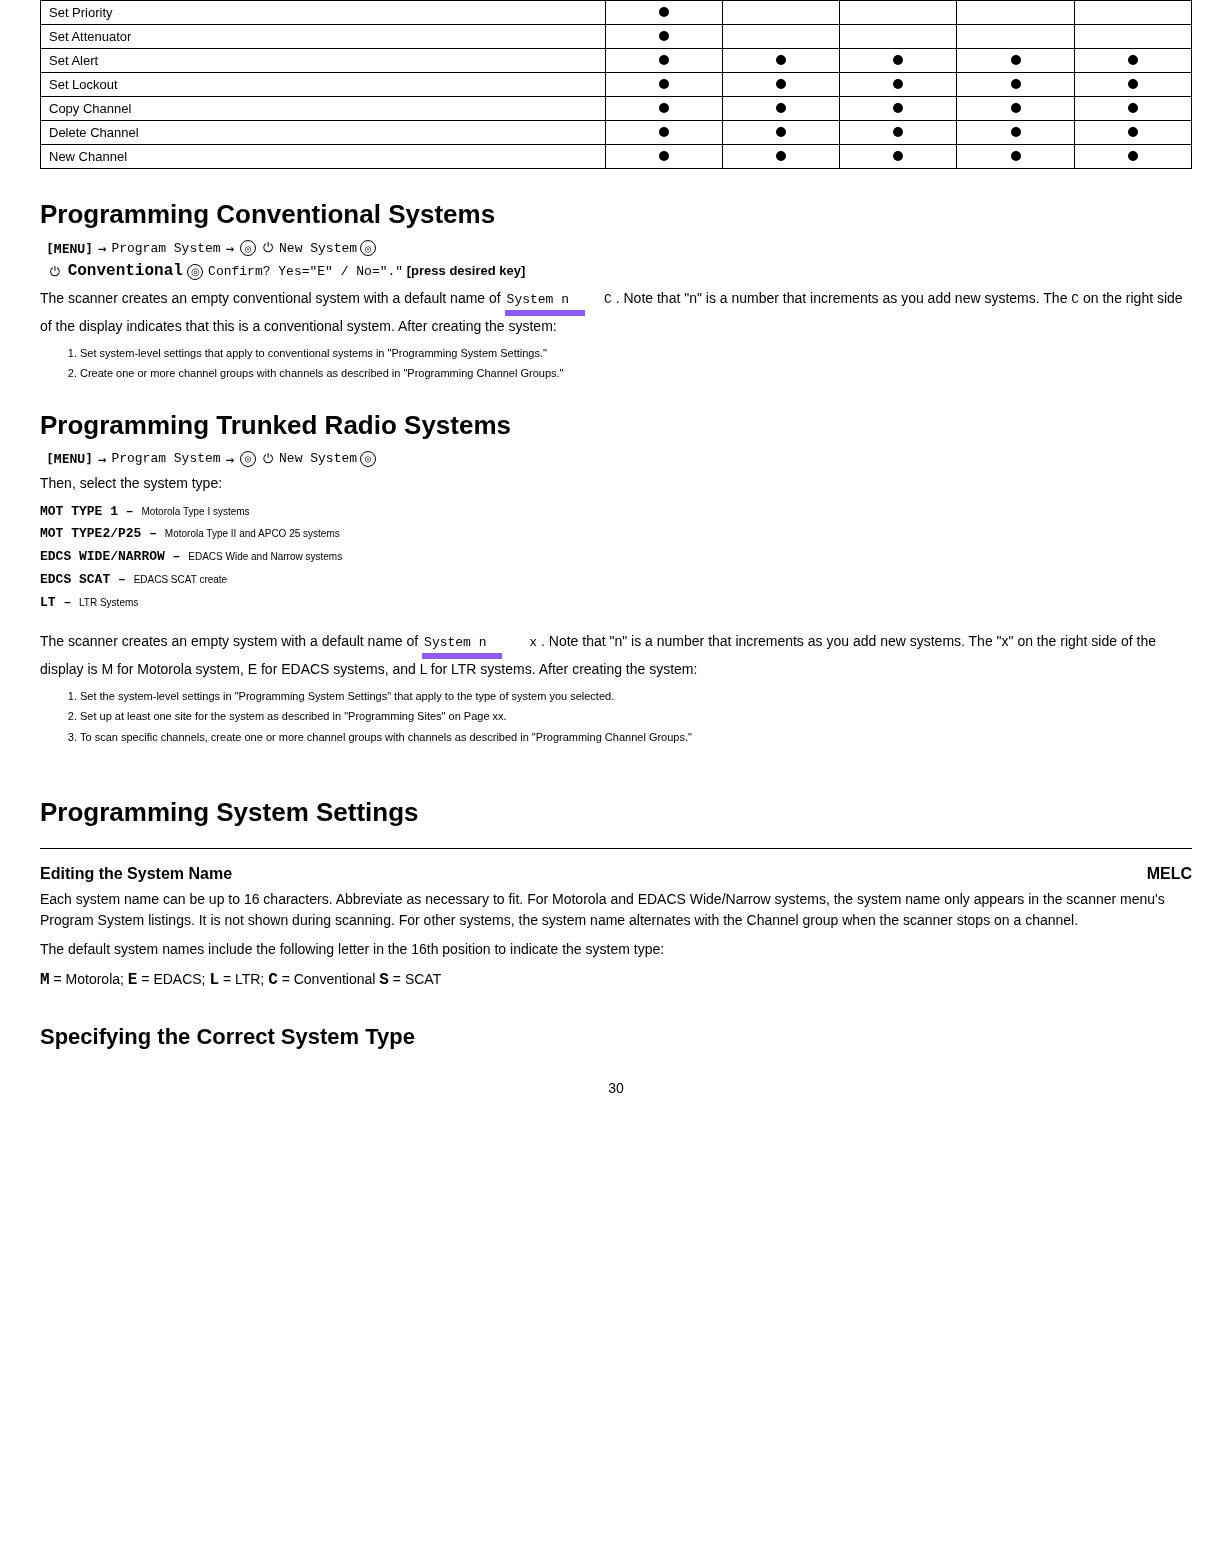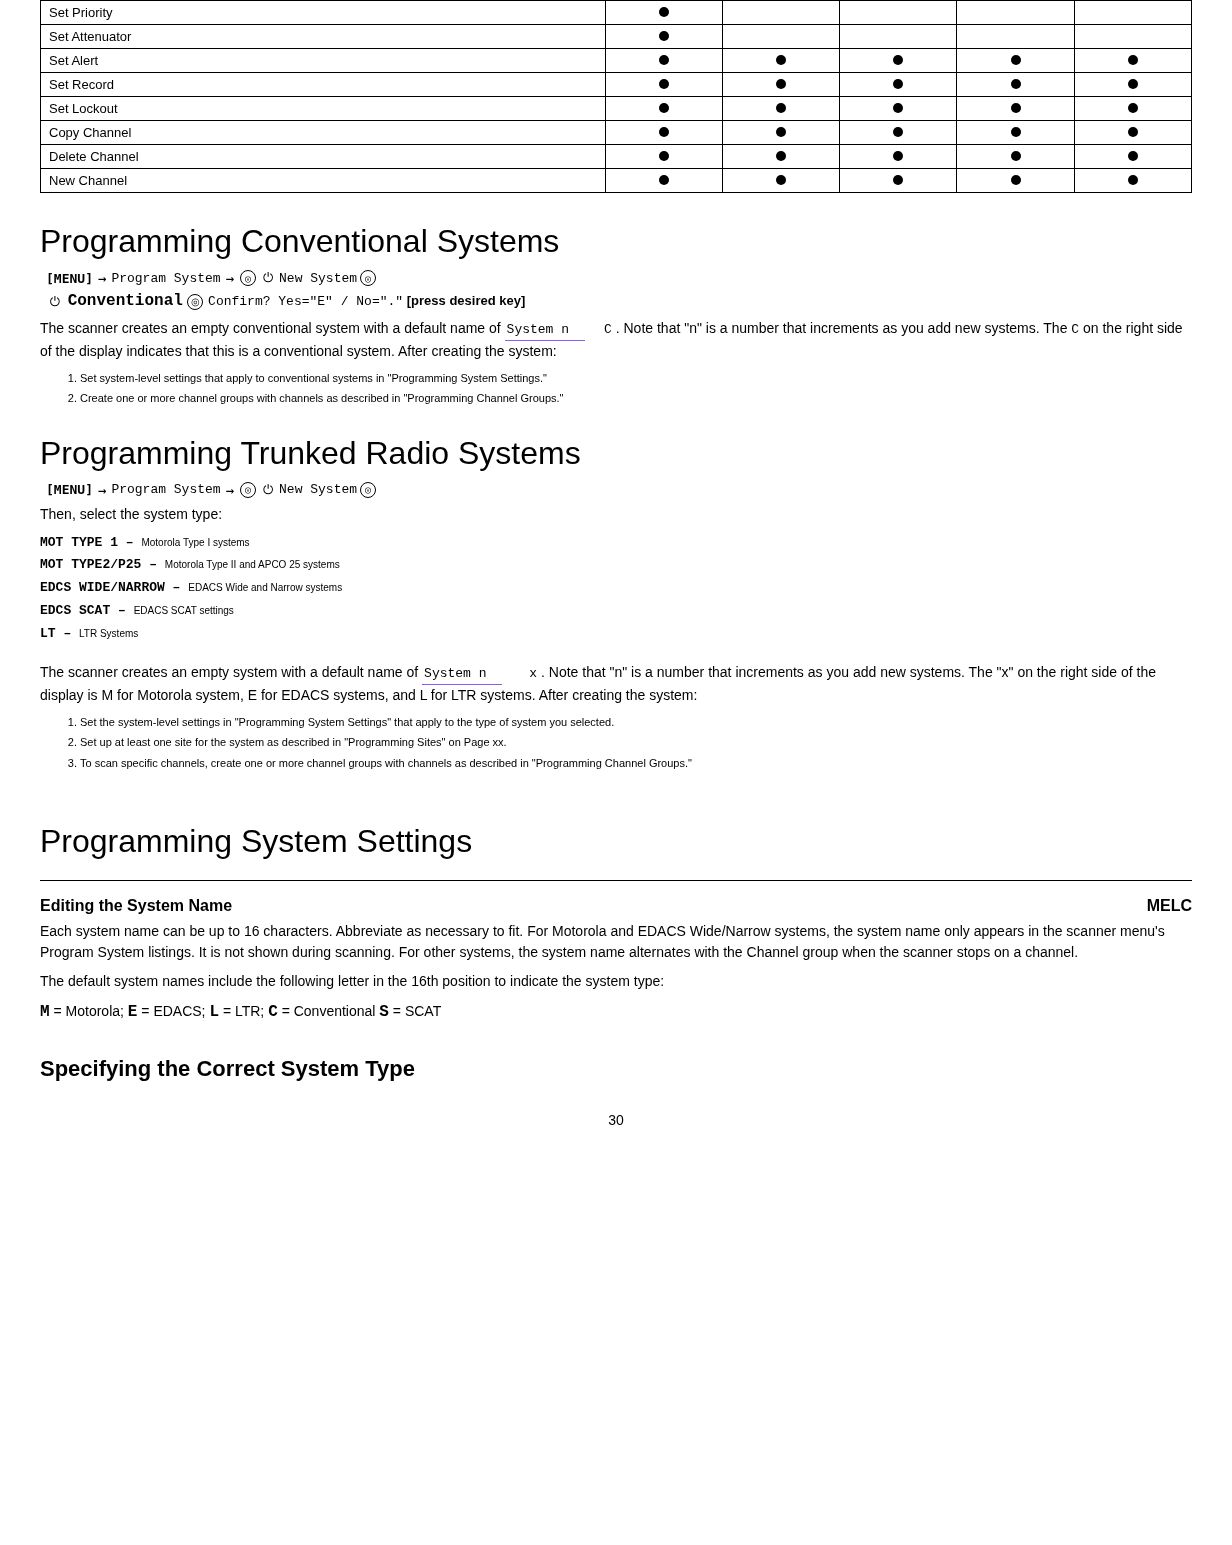--- a/index.html
+++ b/index.html
@@ -32,22 +32,22 @@
     .bullet {
       display: inline-block;
       width: 10px;
       height: 10px;
       background: #000;
       border-radius: 50%;
     }
 
     
     h2 {
-      font-size: 32px;
-      font-weight: normal;
+      font-size: 26px;
+      font-weight: bold;
       margin: 28px 0 10px 0;
       border-bottom: none;
     }
     h3 {
       font-size: 22px;
       font-weight: bold;
       margin: 32px 0 6px 0;
     }
     h4 {
       font-size: 16px;
@@ -152,21 +152,21 @@
     .mono {
       font-family: 'Courier New', monospace;
       font-size: 13px;
     }
 
     
     .default-name {
       display: inline-block;
       font-family: 'Courier New', monospace;
       font-size: 13px;
-      border-bottom: 1px solid #8b5cf6;
+      border-bottom: 6px solid #8b5cf6;
       padding: 0 2px;
       min-width: 80px;
     }
 
     
     .page-number {
       text-align: center;
       font-size: 14px;
       margin-top: 30px;
     }
@@ -208,28 +208,20 @@
       <tr>
         <td>Set Attenuator</td>
         <td><span class="bullet"></span></td>
         <td></td>
         <td></td>
         <td></td>
         <td></td>
       </tr>
       <tr>
         <td>Set Alert</td>
-        <td><span class="bullet"></span></td>
-        <td><span class="bullet"></span></td>
-        <td><span class="bullet"></span></td>
-        <td><span class="bullet"></span></td>
-        <td><span class="bullet"></span></td>
-      </tr>
-      <tr>
-        <td>Set Record</td>
         <td><span class="bullet"></span></td>
         <td><span class="bullet"></span></td>
         <td><span class="bullet"></span></td>
         <td><span class="bullet"></span></td>
         <td><span class="bullet"></span></td>
       </tr>
       <tr>
         <td>Set Lockout</td>
         <td><span class="bullet"></span></td>
         <td><span class="bullet"></span></td>
@@ -313,21 +305,21 @@
   <span class="mono">New System</span>
   <span class="icon-circle">◎</span>
 </div>
 
 <p>Then, select the system type:</p>
 
 <div id="trunked-types">
 <div class="sys-type">MOT TYPE 1 – <span>Motorola Type I systems</span></div>
     <div class="sys-type">MOT TYPE2/P25 – <span>Motorola Type II and APCO 25 systems</span></div>
     <div class="sys-type">EDCS WIDE/NARROW – <span>EDACS Wide and Narrow systems</span></div>
-    <div class="sys-type">EDCS SCAT – <span>EDACS SCAT settings</span></div>
+    <div class="sys-type">EDCS SCAT – <span>EDACS SCAT create</span></div>
     <div class="sys-type">LT – <span>LTR Systems</span></div>
   </div>
 
 <br>
 
 <p>
   <span>The scanner creates an empty system with a default name of</span>
   <span class="mono default-name">System n</span>&nbsp;&nbsp;&nbsp;&nbsp;&nbsp;&nbsp;
   <span class="inline-code">x</span>
   <span>. Note that "n" is a number that increments as you add new systems. The "x" on the right side of the display is M for Motorola system, E for EDACS systems, and L for LTR systems. After creating the system:</span>

